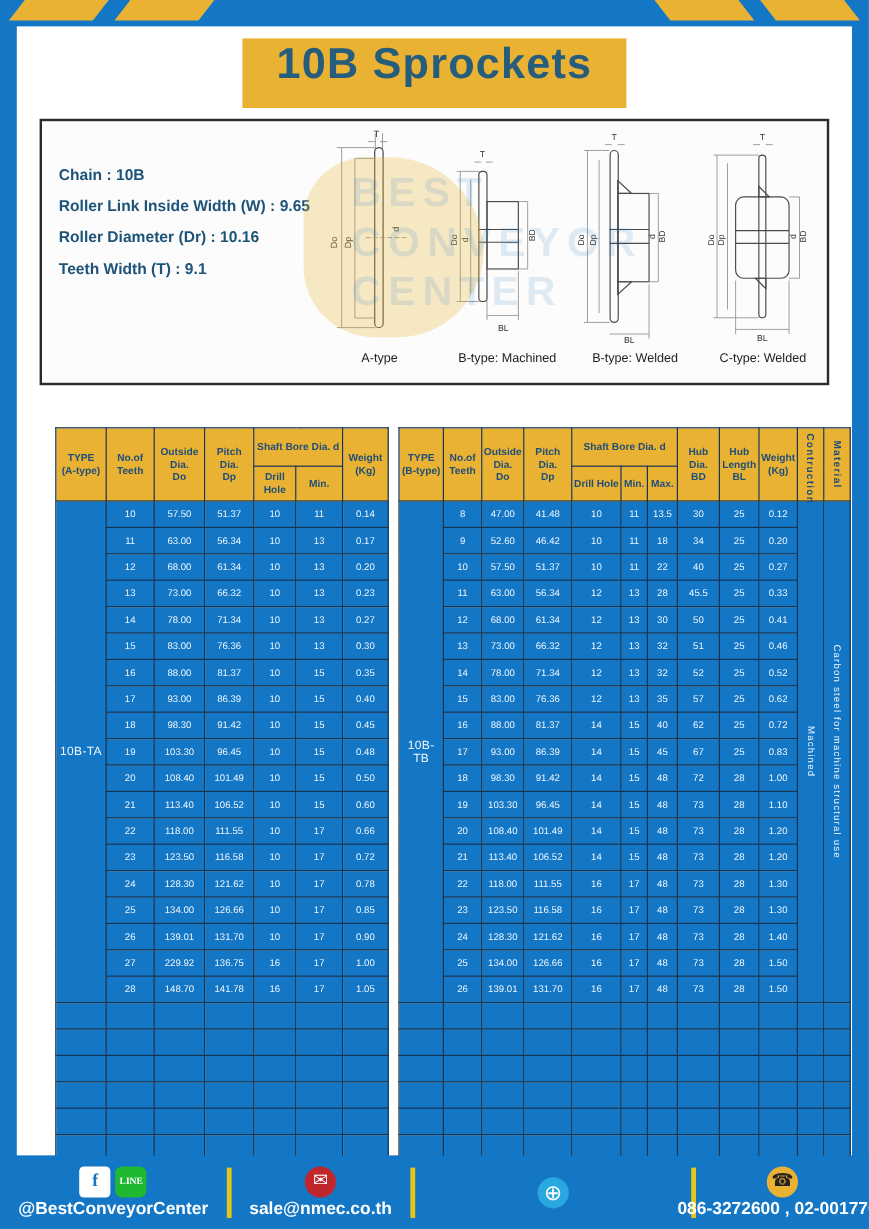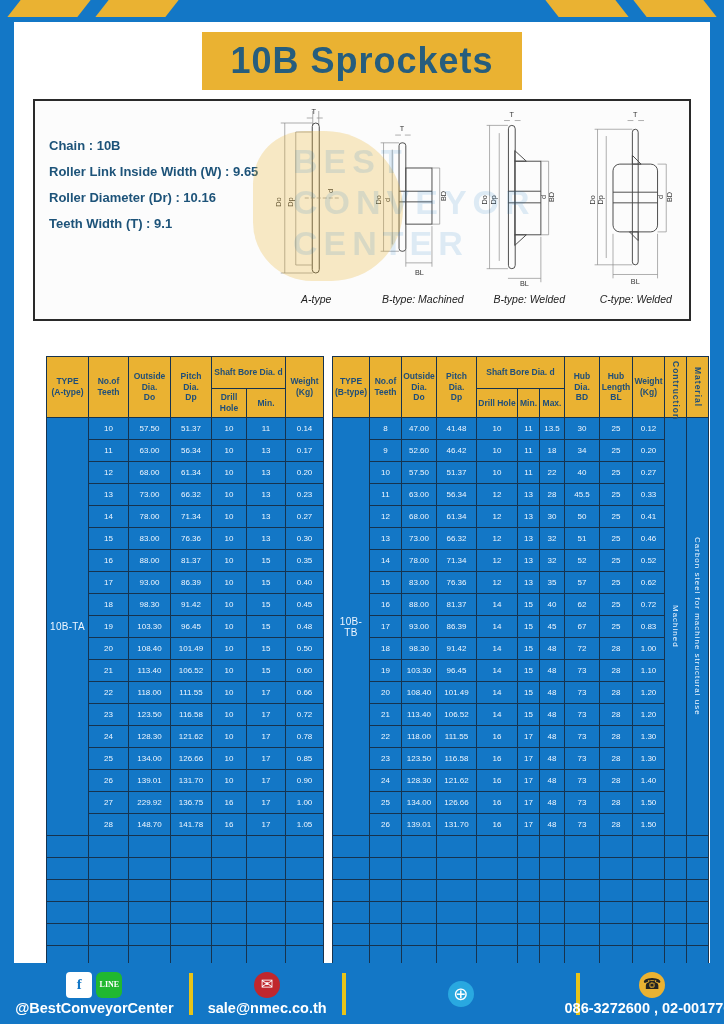--- a/index.html
+++ b/index.html
@@ -3,30 +3,30 @@
 <meta charset="utf-8">
 <style>
   * { margin:0; padding:0; box-sizing:border-box; }
   body { font-family:"Liberation Sans", sans-serif; background:#888; }
   .page { position:relative; width:724px; height:1024px; background:#1377c6; overflow:hidden; margin:0 auto; }
   .stripe { position:absolute; top:0; height:17px; width:70px; background:#eab232; }
   .stripe.l { transform:skewX(-38deg); }
   .stripe.r { transform:skewX(38deg); }
   .sheet { position:absolute; left:14px; top:22px; width:696px; height:941px; background:#ffffff; }
   .banner { position:absolute; left:188px; top:10px; width:320px; height:58px; background:#eab232;
-            display:flex; align-items:center; justify-content:center; }
+            display:flex; justify-content:center; }
   .banner h1 { color:#265d7d; font-size:36px; font-weight:bold; letter-spacing:1px; }
   .panel { position:absolute; left:19px; top:77px; width:658px; height:222px; background:#fcfcfc;
            border:2px solid #2a2a2a; display:flex; }
   .specs { width:228px; padding:32px 0 0 14px; }
   .specs div { color:#1d5379; font-weight:bold; font-size:13px; line-height:2.0; white-space:nowrap; }
   .diagrams { flex:1; display:flex; position:relative; }
   .diag { flex:1; display:flex; flex-direction:column; align-items:center; justify-content:flex-start; padding-top:4px; }
   .diag svg { width:100%; height:186px; }
-  .diag .cap { font-size:10.5px; color:#222; margin-top:2px; white-space:nowrap;font-style:italic; }
+  .diag .cap { font-size:10.5px; color:#222; margin-top:2px; white-space:nowrap; }
   .wmark { position:absolute; left:30px; top:40px; width:300px; text-align:left; color:#1377c6; opacity:0.13;
            font-size:34px; font-weight:bold; letter-spacing:6px; line-height:1.2; white-space:pre-line; pointer-events:none; }
   .wblob { position:absolute; left:-10px; top:30px; width:150px; height:150px; background:#eab232; opacity:0.28;
            border-radius:40% 60% 55% 45%; pointer-events:none; }
   svg text { font-family:"Liberation Sans", sans-serif; font-size:7.5px; fill:#333; }
   svg line, svg path, svg rect, svg polygon { stroke:#4a4a4a; stroke-width:1; fill:none; }
   .dline { stroke:#8a8a8a; stroke-width:0.7; }
 
   table { border-collapse:collapse; table-layout:fixed; position:absolute; }
   #table-a { left:32px; top:334px; width:277px; }

